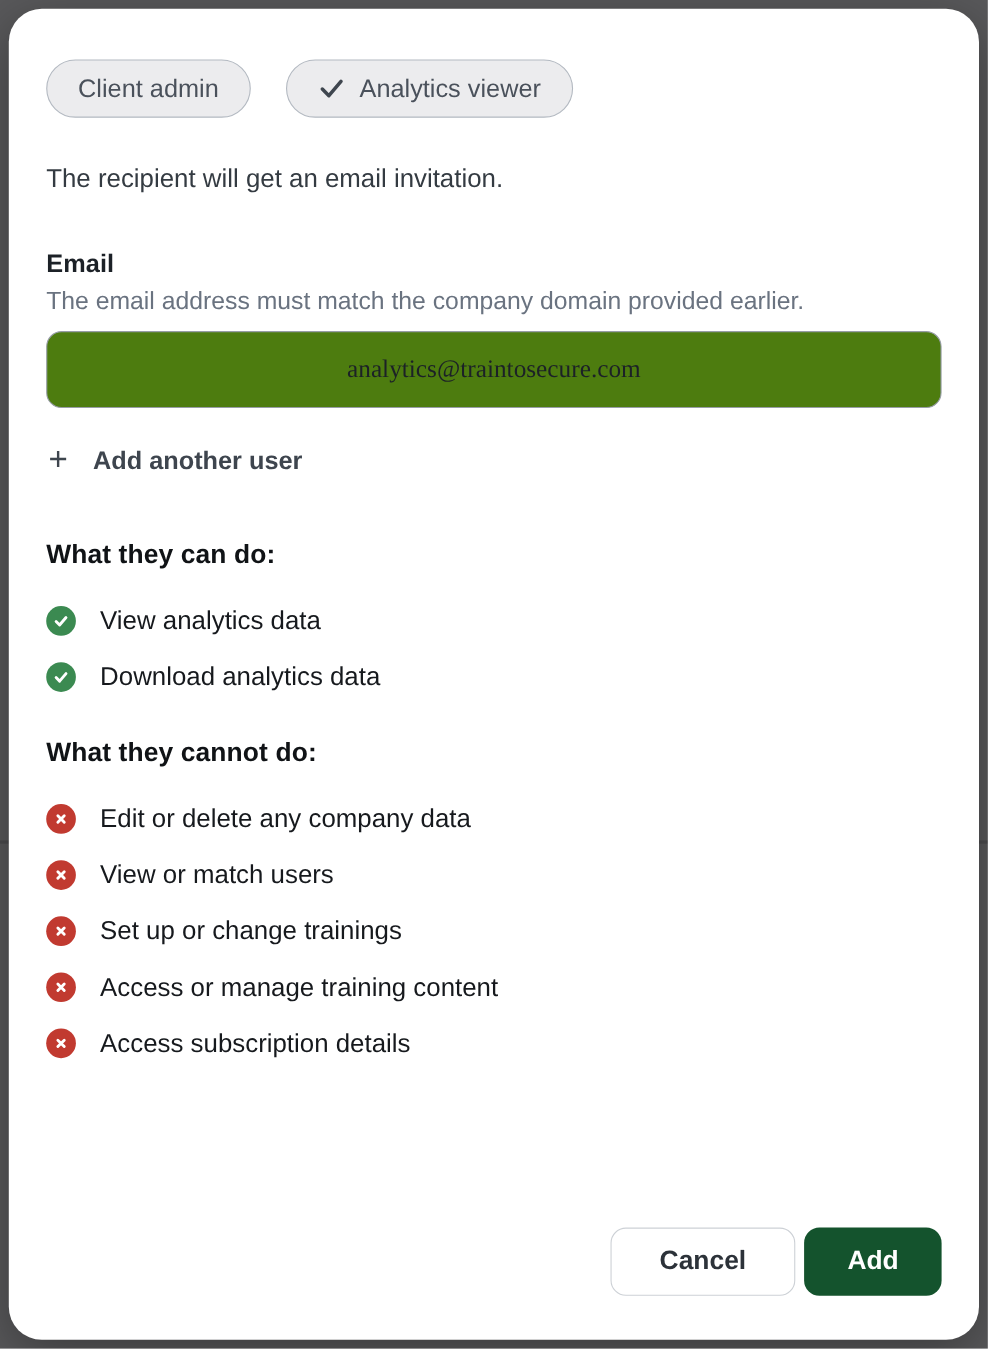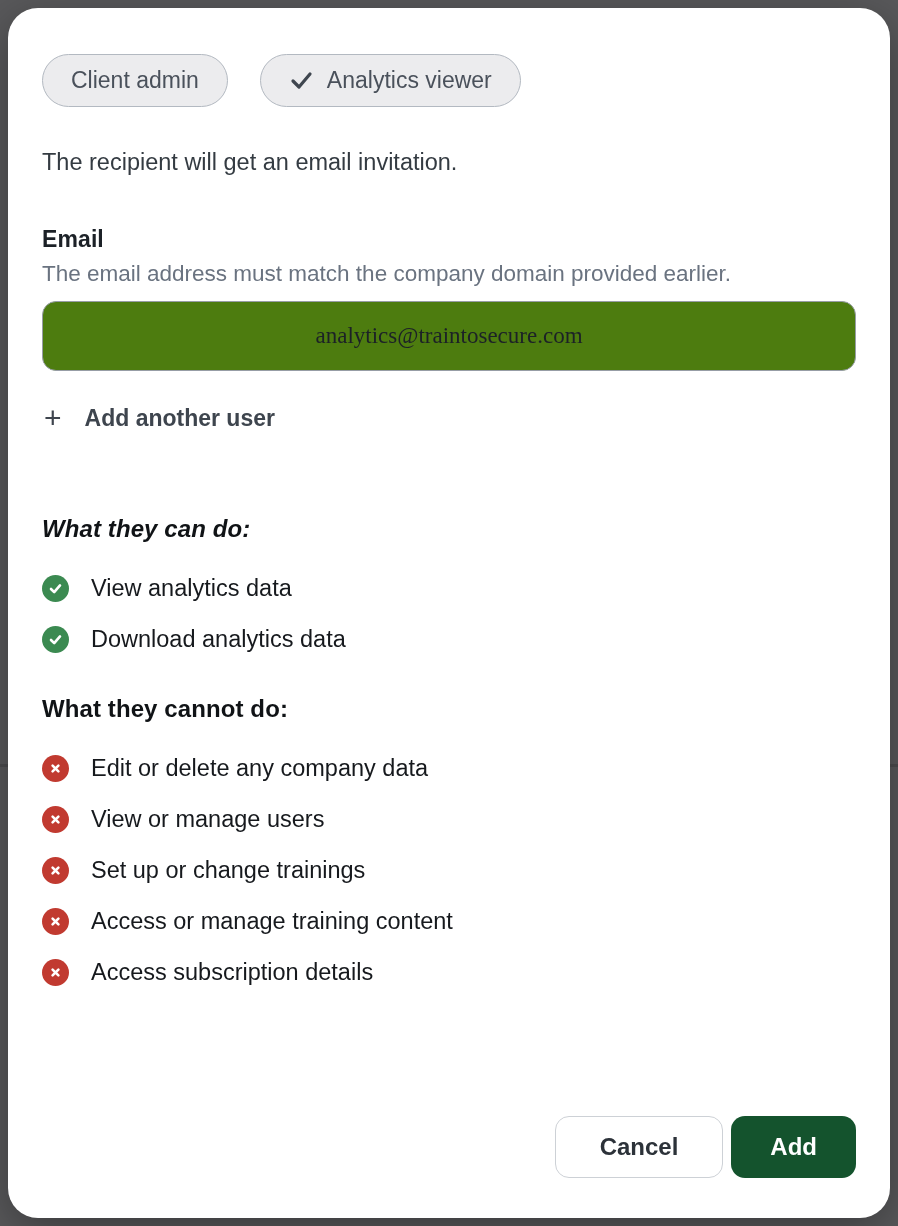--- a/index.html
+++ b/index.html
@@ -126,21 +126,21 @@
     font-weight: 700;
     color: #3e454e;
   }
   
   .section-heading {
     font-size: 24px;
     font-weight: 700;
     color: #101316;
     letter-spacing: 0.1px;
   }
-  .heading-can { margin-top: 82px; font-style: italic; }
+  .heading-can { margin-top: 58px; }
   .heading-cannot { margin-top: 42px; }
   
   .perm-row {
     display: flex;
     align-items: center;
     gap: 22px;
     margin-top: 24px;
   }
   .perm-row.first { margin-top: 32px; }
   .perm-icon {
@@ -250,21 +250,21 @@
     </span>
     <span class="perm-text">Edit or delete any company data</span>
   </div>
   <div class="perm-row">
     <span class="perm-icon deny">
       <svg width="13" height="13" viewBox="0 0 13 13">
         <line x1="3.6" y1="3.6" x2="9.4" y2="9.4" stroke="#ffffff" stroke-width="2.6" stroke-linecap="round"></line>
         <line x1="9.4" y1="3.6" x2="3.6" y2="9.4" stroke="#ffffff" stroke-width="2.6" stroke-linecap="round"></line>
       </svg>
     </span>
-    <span class="perm-text">View or manage users</span>
+    <span class="perm-text">View or match users</span>
   </div>
   <div class="perm-row">
     <span class="perm-icon deny">
       <svg width="13" height="13" viewBox="0 0 13 13">
         <line x1="3.6" y1="3.6" x2="9.4" y2="9.4" stroke="#ffffff" stroke-width="2.6" stroke-linecap="round"></line>
         <line x1="9.4" y1="3.6" x2="3.6" y2="9.4" stroke="#ffffff" stroke-width="2.6" stroke-linecap="round"></line>
       </svg>
     </span>
     <span class="perm-text">Set up or change trainings</span>
   </div>

